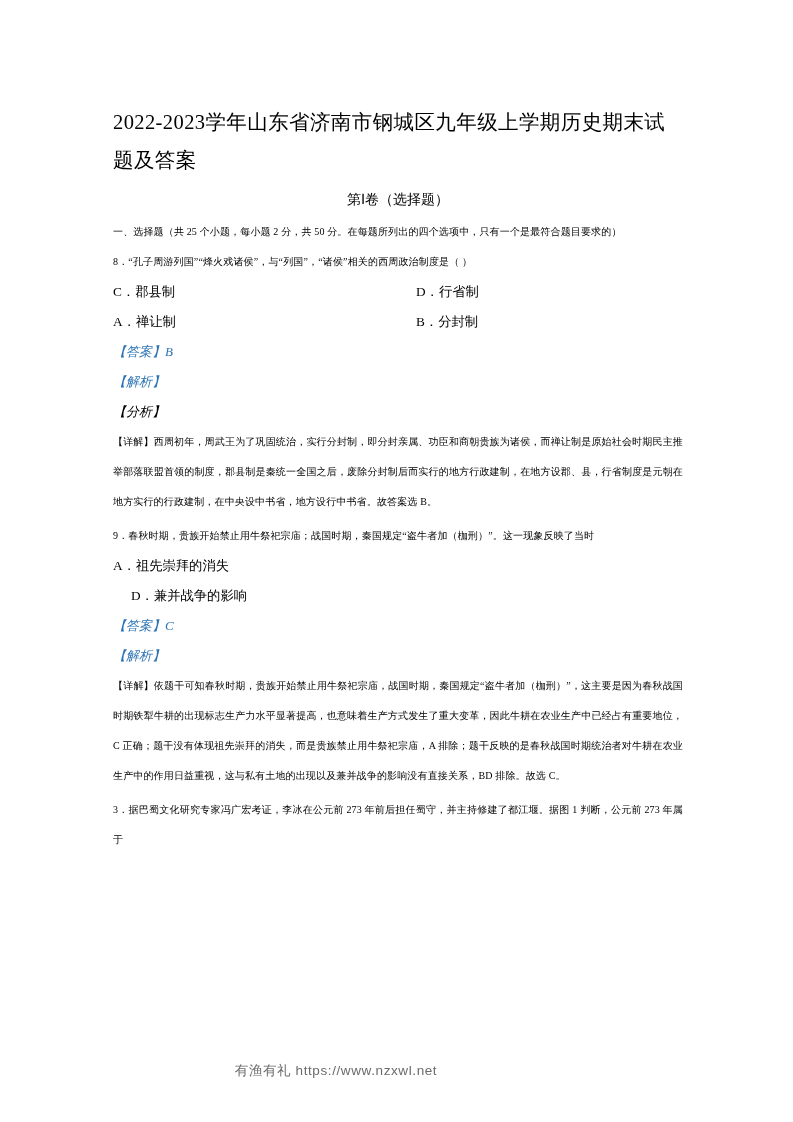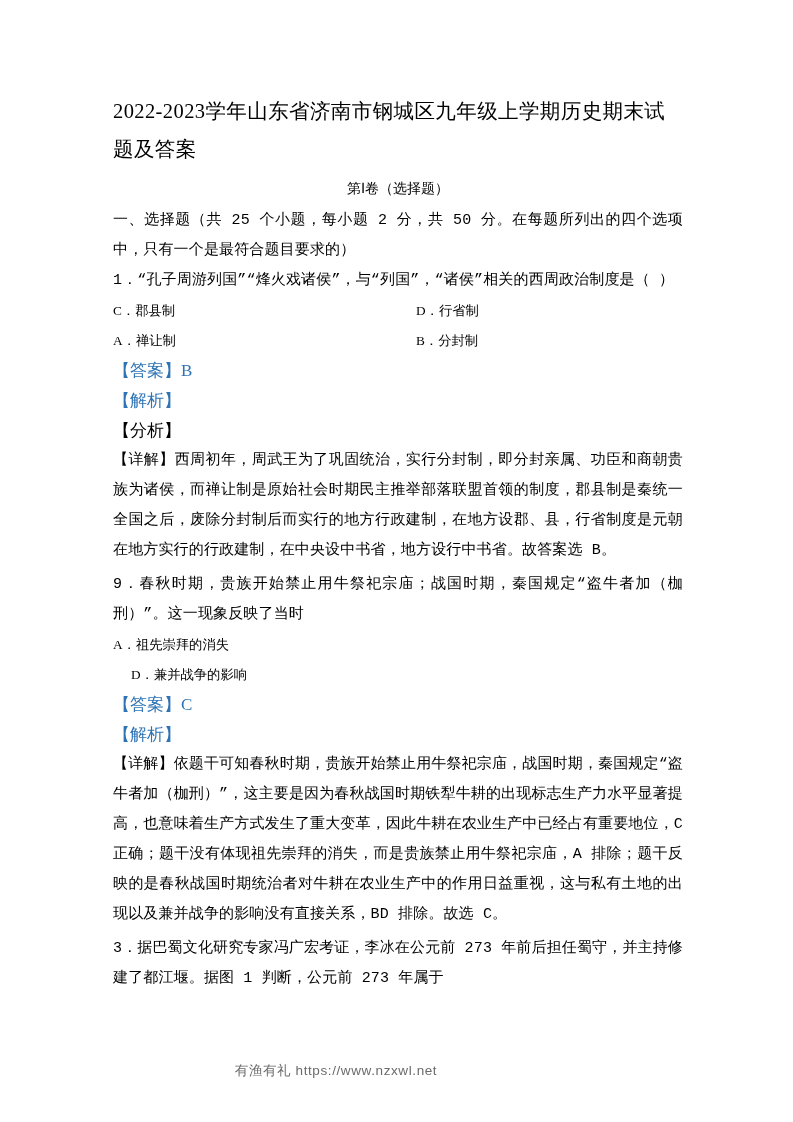--- a/index.html
+++ b/index.html
@@ -18,55 +18,55 @@
   .page {
     position: absolute;
     left: 0; top: 0;
     width: 793px;
     height: 1122px;
     background: #ffffff;
   }
   .content {
     position: absolute;
     left: 113px;
-    top: 92px;
+    top: 103px;
     width: 570px;
   }
   .doc-title {
     font-family: "Liberation Serif", serif;
     font-size: 20.5px;
     line-height: 38px;
     color: #000;
     letter-spacing: 0.4px;
     margin-bottom: 6px;
   }
   .center-line {
     text-align: center;
     font-size: 14px;
     line-height: 30px;
     margin: 4px 0 2px 0;
   }
   p.para {
-    font-size: 15px;
+    font-size: 10px;
     line-height: 30px;
     margin: 0;
     text-align: justify;
     letter-spacing: 0.15px;
-    font-family: Liberation Mono, monospace;
   }
   .opt-row {
     display: flex;
     font-size: 13.3px;
     line-height: 30px;
   }
   .opt-a { width: 50%; }
   .opt-b { width: 50%; padding-left: 18px; box-sizing: border-box; }
   .tag-line {
-    font-size: 17px;
+    font-size: 13px;
     line-height: 30px;
+    font-style: italic;
   }
   .tag {
     color: #2e74b5;
   }
   .tag-answer-val {
     color: #2e74b5;
   }
   .footer {
     position: absolute;
     left: 0;
@@ -85,21 +85,21 @@
 
 <div class="page">
   <div class="content">
 
     <div class="doc-title">2022-2023学年山东省济南市钢城区九年级上学期历史期末试题及答案</div>
 
     <div class="center-line">第Ⅰ卷（选择题）</div>
 
     <p class="para">一、选择题（共 25 个小题，每小题 2 分，共 50 分。在每题所列出的四个选项中，只有一个是最符合题目要求的）</p>
 
-    <p class="para">1．“孔子周游列国”“烽火戏诸侯”，与“列国”，“诸侯”相关的西周政治制度是（      ）</p>
+    <p class="para">8．“孔子周游列国”“烽火戏诸侯”，与“列国”，“诸侯”相关的西周政治制度是（      ）</p>
 
     <div class="opt-row">
       <div class="opt-a">C．郡县制</div>
       <div class="opt-b">D．行省制</div>
     </div>
     <div class="opt-row">
       <div class="opt-a">A．禅让制</div>
       <div class="opt-b">B．分封制</div>
     </div>
 

